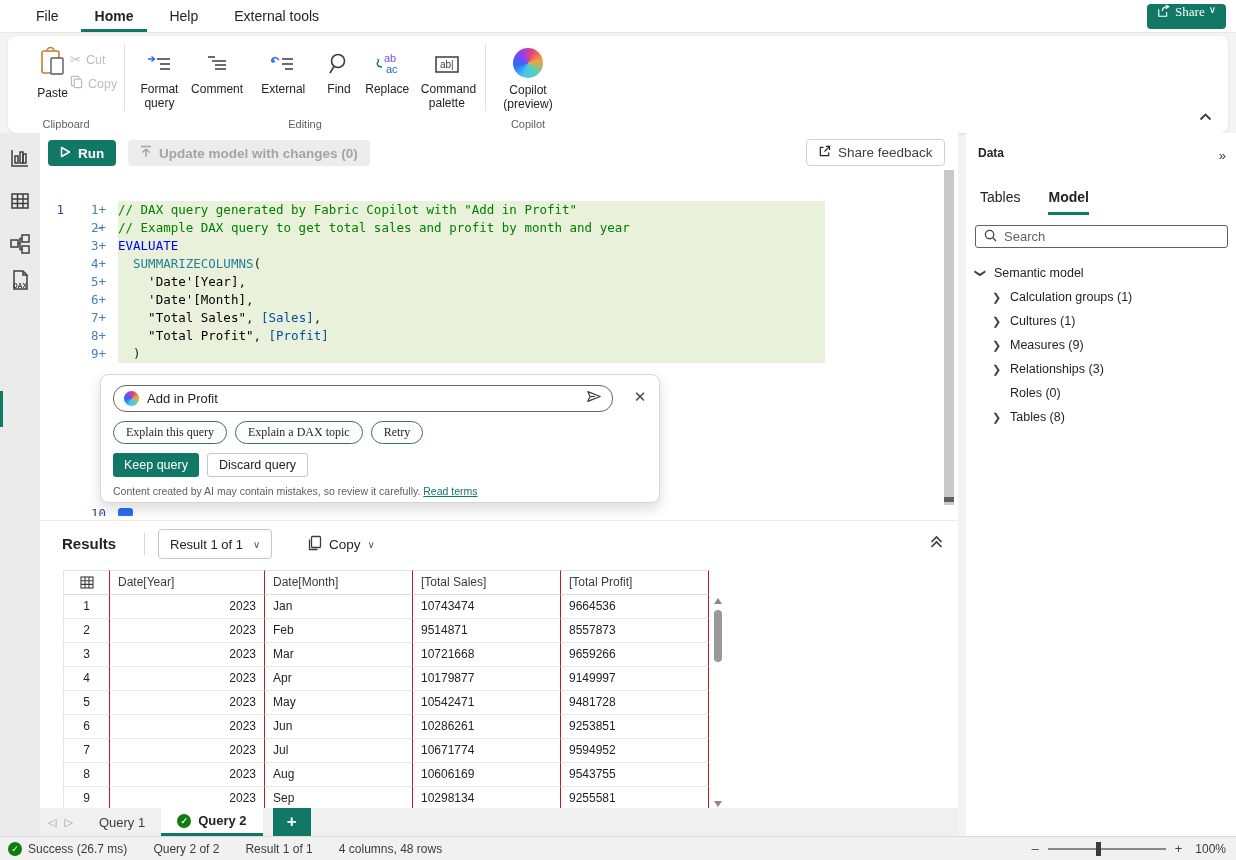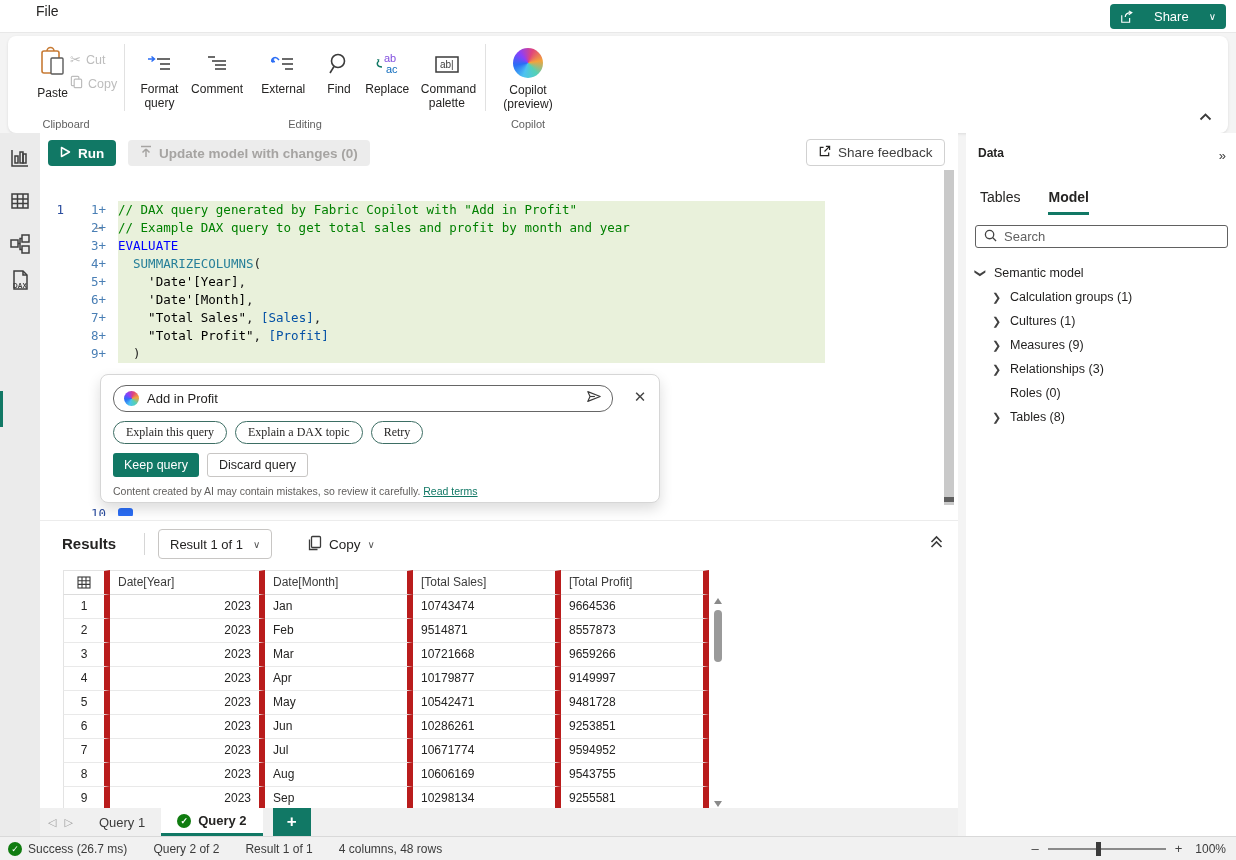--- a/index.html
+++ b/index.html
@@ -1,24 +1,24 @@
 <!DOCTYPE html>
 <html><head>
 <meta charset="utf-8">
 <style>
   * { margin:0; padding:0; box-sizing:border-box; }
   html,body { width:1236px; height:860px; font-family:"Liberation Sans", sans-serif; }
   #app { position:relative; width:1236px; height:860px; background:#f4f4f4; overflow:hidden; }
 
   
   .menubar { position:absolute; left:0; top:0; width:1236px; height:33px; background:#fff; border-bottom:1px solid #e8e8e8; display:flex; align-items:stretch; }
-  .menu-items { display:flex; padding-left:22px; gap:8px;flex-direction:column; }
+  .menu-items { display:flex; padding-left:22px; gap:8px; }
   .menu-item { font-size:14px; color:#252423; padding:0 14px; display:flex; align-items:center; cursor:pointer; border-bottom:3px solid transparent; padding-top:3px; }
   .menu-item.active { font-weight:700; border-bottom-color:#117865; }
-  .share-btn { position:absolute; right:10px; top:4px; height:25px; background:#117865; color:#fff; border:none; border-radius:4px; font-size:13px; display:flex; align-items:center; gap:20px; padding:0 10px; font-family:Liberation Sans, sans-serif; }
+  .share-btn { position:absolute; right:10px; top:4px; height:25px; background:#117865; color:#fff; border:none; border-radius:4px; font-size:13px; display:flex; align-items:flex-start; gap:4px; padding:0 10px; font-family:Liberation Serif, serif; }
   .share-btn svg { display:block; }
 
   
   .ribbon { position:absolute; left:8px; top:36px; width:1220px; height:97px; background:#fff; border-radius:8px; box-shadow:0 1px 3px rgba(0,0,0,.1); display:flex; }
   .rgroup { position:relative; height:100%; padding-top:10px; }
   .rgroup-label { position:absolute; bottom:3px; left:0; width:100%; text-align:center; font-size:11px; color:#616161; }
   .rdivider { width:1px; background:#e1e1e1; margin:8px 0 22px 0; }
   .rg-clipboard { width:116px; display:flex; padding-left:14px; }
   .paste-btn { width:46px; display:flex; flex-direction:column; align-items:flex-end; }
   .paste-btn .rlabel { margin-top:4px; }
@@ -77,21 +77,21 @@
   
   .results { position:absolute; left:0; top:387px; width:918px; height:288px; border-top:1px solid #ececec; background:#fff; }
   .res-header { position:absolute; left:0; top:0; width:918px; height:46px; }
   .res-title { position:absolute; left:22px; top:14px; font-size:15px; font-weight:700; color:#252423; }
   .res-sep { position:absolute; left:104px; top:12px; width:1px; height:22px; background:#d6d6d6; }
   .res-dd { position:absolute; left:118px; top:8px; height:30px; border:1px solid #c8c6c4; border-radius:4px; background:#fff; font-size:13px; color:#252423; display:flex; align-items:center; gap:10px; padding:0 11px; font-family:inherit; }
   .copy-btn { position:absolute; left:258px; top:8px; height:30px; border:none; background:none; font-size:13.5px; color:#252423; display:flex; align-items:center; gap:7px; padding:0 10px; font-family:inherit; }
   .res-collapse { position:absolute; left:886px; top:12px; width:20px; height:20px; border:none; background:none; color:#3b3b3b; }
   .rtable { position:absolute; left:23px; top:49px; width:647px; font-size:12px; color:#252423; }
   .trow { display:grid; grid-template-columns:47px 155px 148px 148px 148px; }
-  .tcell { height:24px; line-height:23px; border-right:6px solid #b91c1c; border-bottom:1px solid #e9e9e9; padding:0 8px; overflow:hidden; background:#fff; }
+  .tcell { height:24px; line-height:23px; border-right:1px solid #b91c1c; border-bottom:1px solid #e9e9e9; padding:0 8px; overflow:hidden; background:#fff; }
   .thead .tcell { height:25px; border-bottom:1px solid #dcdcdc; border-top:1px solid #e3e3e3; color:#3b3b3b; }
   .trow .tcell:first-child { border-left:1px solid #e3e3e3; text-align:center; padding:0; }
   .tcell.al-r { text-align:right; }
   .tbl-scroll { position:absolute; left:672px; top:75px; width:13px; height:211px; }
   .tbl-thumb { position:absolute; left:2px; top:14px; width:8px; height:52px; background:#9a9a9a; border-radius:4px; }
   .tbl-arrow { position:absolute; left:2px; width:0; height:0; border-left:4px solid transparent; border-right:4px solid transparent; }
   .tbl-arrow.up { top:2px; border-bottom:6px solid #8a8a8a; }
   .tbl-arrow.down { bottom:-46px; border-top:6px solid #8a8a8a; }
 
   

